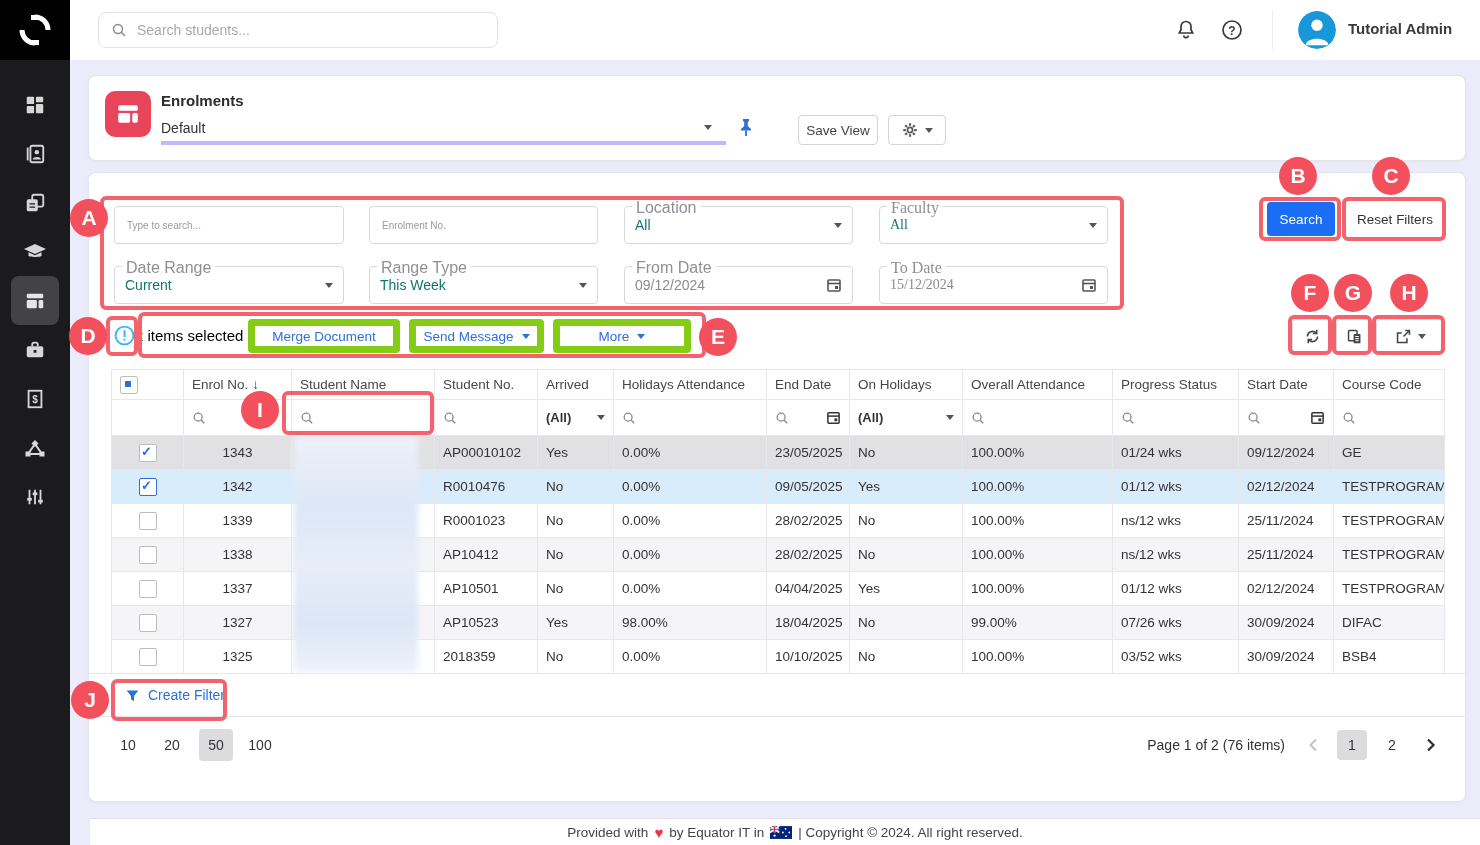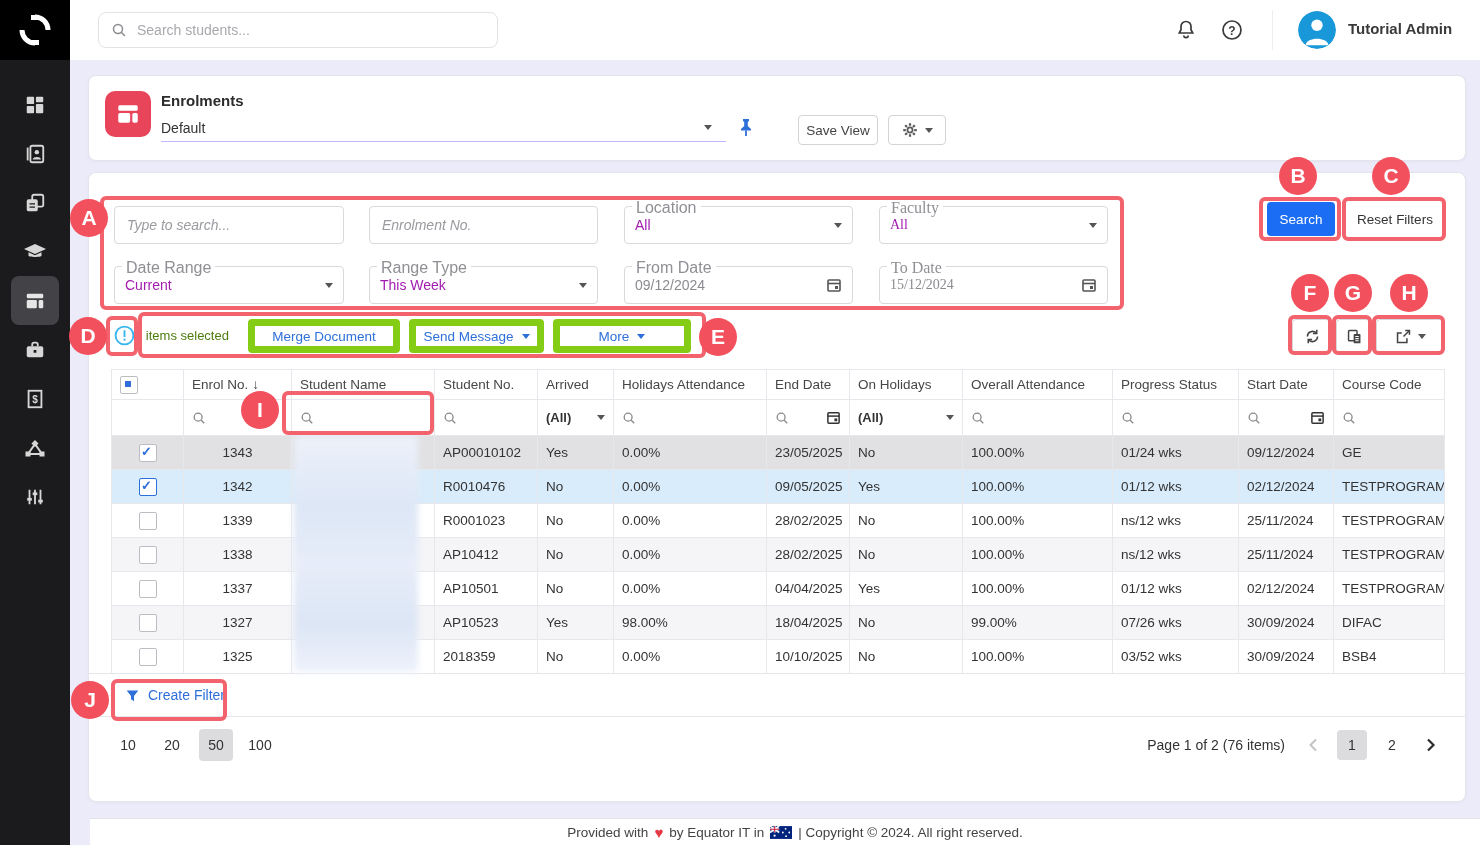--- a/index.html
+++ b/index.html
@@ -22,50 +22,50 @@
   .avatar{position:absolute;left:1228px;top:11px;width:38px;height:38px;border-radius:50%;overflow:hidden;}
   .username{position:absolute;left:1278px;top:20px;font-size:15px;font-weight:bold;color:#3a3a3a;}
   
   .card{position:absolute;background:#fff;border:1px solid #e4e4ec;border-radius:8px;box-shadow:0 1px 3px rgba(40,40,80,.04);}
   .header-card{left:88px;top:75px;width:1376px;height:84px;}
   .main-card{left:88px;top:172px;width:1376px;height:628px;}
   
   .mod-icon{position:absolute;left:16px;top:15px;width:46px;height:46px;border-radius:10px;background:#e8445a;
             display:flex;align-items:center;justify-content:center;}
   .mod-title{position:absolute;left:72px;top:16px;font-size:15px;font-weight:bold;color:#2c2c2c;}
-  .view-select{position:absolute;left:72px;top:38px;width:565px;height:27px;border-bottom:1px solid #c4b5fd;
+  .view-select{position:absolute;left:72px;top:38px;width:565px;height:27px;border-bottom:4px solid #c4b5fd;
                font-size:14px;color:#333;display:flex;align-items:center;}
   .view-select .caret{position:absolute;right:14px;}
   .pin{position:absolute;left:648px;top:41px;}
   .btn{display:flex;align-items:center;justify-content:center;border:1px solid #d4d4d8;border-radius:4px;background:#fff;
        font-size:13.5px;color:#444;box-sizing:border-box;gap:6px;}
   .saveview{position:absolute;left:709px;top:39px;width:80px;height:30px;}
   .gearbtn{position:absolute;left:799px;top:39px;width:58px;height:30px;}
   .caret{width:0;height:0;border-left:4px solid transparent;border-right:4px solid transparent;border-top:5px solid #555;display:inline-block;}
   
   .field{position:absolute;height:38px;border:1px solid #d9d9dd;border-radius:4px;background:#fff;box-sizing:border-box;
          font-size:14px;display:flex;align-items:center;padding:0 10px;}
-  .field input{border:none;outline:none;width:100%;font-size:14px;font-family:"Liberation Sans",sans-serif;background:transparent;color:#4c1d95;font-style:italic;}
+  .field input{border:none;outline:none;width:100%;font-size:10px;font-family:"Liberation Sans",sans-serif;background:transparent;color:#4c1d95;}
   .field input::placeholder{color:#9a9aa0;}
   .flabel{position:absolute;top:-8px;left:7px;background:#fff;padding:0 4px;font-size:16px;color:#8f8f95;}
-  .fval{flex:1;color:#a21caf;}
+  .fval{flex:1;color:#0f766e;}
   .fval.gray{color:#8a8a90;}
   .f-r1{top:33px;} .f-r2{top:93px;}
   .fx1{left:25px;width:230px;} .fx2{left:280px;width:229px;} .fx3{left:535px;width:229px;} .fx4{left:790px;width:229px;font-family:Liberation Serif, serif;}
   
   .search-btn{position:absolute;left:1178px;top:29px;width:68px;height:34px;background:#1b6ef3;color:#fff;border:none;
               border-radius:4px;font-size:13.5px;font-family:"Liberation Sans",sans-serif;}
   .reset-btn{position:absolute;left:1260px;top:29px;width:92px;height:34px;background:#fff;border:none;color:#333;
              font-size:13.5px;font-family:"Liberation Sans",sans-serif;}
   
   .icobtn{position:absolute;top:146px;height:34px;border:1px solid #d8d8dc;border-radius:4px;background:#fff;
           display:flex;align-items:center;justify-content:center;gap:6px;box-sizing:border-box;}
   .ico-refresh{left:1203px;width:40px;} .ico-copy{left:1247px;width:36px;} .ico-export{left:1287px;width:68px;}
   .info-ico{position:absolute;left:25px;top:152px;}
-  .selcount{position:absolute;left:46px;top:146px;line-height:34px;font-size:13px;color:#4d7c0f;}
+  .selcount{position:absolute;left:46px;top:146px;line-height:34px;font-size:15px;color:#000000;}
   .actbtn{position:absolute;top:146px;height:34px;border:7px solid #84cc16;border-radius:4px;background:#fff;color:#2e6fd9;
           font-size:13.5px;display:flex;align-items:center;justify-content:center;gap:8px;box-sizing:border-box;}
   .actbtn .caret{border-top-color:#2e6fd9;}
   .act-merge{left:159px;width:152px;} .act-send{left:320px;width:135px;} .act-more{left:464px;width:138px;}
   
   .tablewrap{position:absolute;left:22px;top:196px;width:1333px;}
   table.grid{border-collapse:collapse;table-layout:fixed;width:1333px;font-size:13.5px;border:1px solid #dcdce0;}
   .grid th,.grid td{border:1px solid #e8e8ec;overflow:hidden;white-space:nowrap;box-sizing:border-box;}
   .grid thead tr.hdr th{height:30px;font-weight:normal;color:#474747;text-align:left;padding:0 8px;background:#fff;}
   .grid thead tr.flt th{height:36px;background:#fff;padding:0;}

